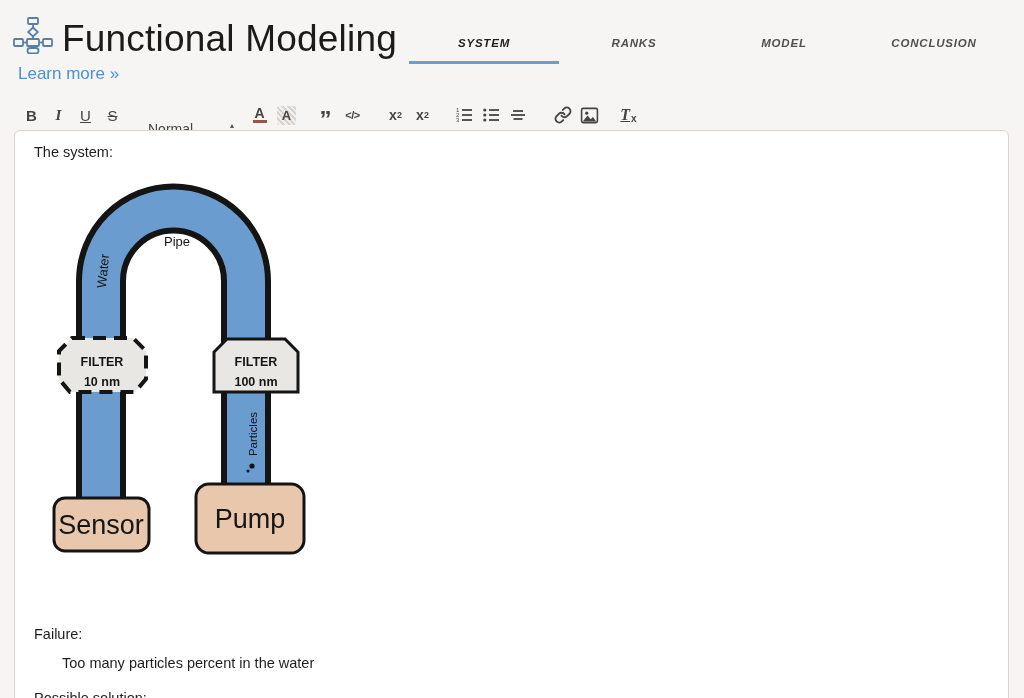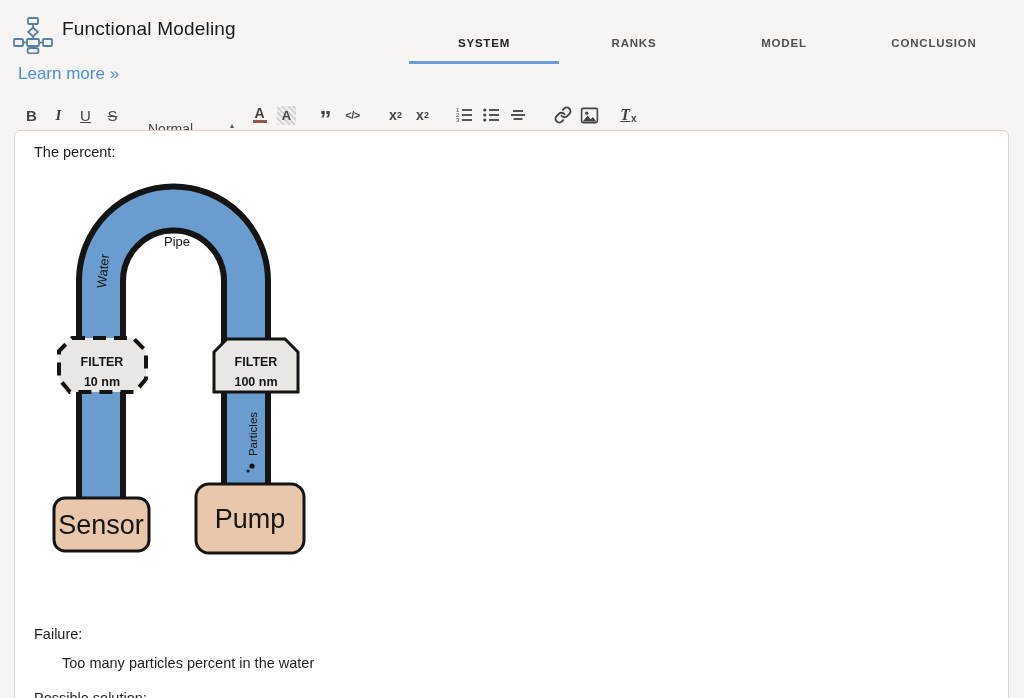--- a/index.html
+++ b/index.html
@@ -8,33 +8,33 @@
     position:relative;
     background:#f6f5f4;
     font-family:"Liberation Sans", sans-serif;
     color:#222;
   }
 
   
   .app-icon { position:absolute; left:13px; top:17px; width:40px; height:37px; }
   .page-title {
     position:absolute; left:62px; top:18px;
-    font-size:19px; font-weight:400; color:#1b1b1b; letter-spacing:0.2px;
+    font-size:37px; font-weight:400; color:#1b1b1b; letter-spacing:0.2px;
   }
   .learn-more {
     position:absolute; left:18px; top:64px;
     font-size:17px; color:#4a90d9; text-decoration:none; cursor:pointer;
   }
 
   
   .tabs { position:absolute; left:409px; top:0; width:600px; height:64px; display:flex; }
   .tab {
     flex:1; position:relative; display:flex; align-items:center; justify-content:center;
     padding-top:22px; cursor:pointer;
-    font-size:11.5px; font-weight:700; letter-spacing:0.8px; color:#4f4f4f;
+    font-size:11.5px; font-weight:700; letter-spacing:0.8px; color:#4f4f4f;font-style:italic;
   }
   .tab.active { color:#1f1f1f; }
   .tab.active::after {
     content:""; position:absolute; left:0; right:0; bottom:0; height:3px;
     background:#6d9bd3;
   }
 
   
   .toolbar {
     position:absolute; left:14px; top:101px; height:28px;
@@ -220,21 +220,21 @@
     </svg>
   </button>
 
   <button class="tb tb-clean ml12">
     <span style="text-decoration:underline;">T</span>
     <span class="x">x</span>
   </button>
 </div>
 
 <div class="editor">
-  <p class="p-intro">The percent:</p>
+  <p class="p-intro">The system:</p>
 
   <svg class="diagram" width="320" height="395" viewBox="0 0 320 395">
 
     <path d="M70 345 L70 105 A72.5 72.5 0 0 1 215 105 L215 335" fill="none" stroke-width="50" stroke="#141414"></path>
     <path d="M70 345 L70 105 A72.5 72.5 0 0 1 215 105 L215 335" fill="none" stroke-width="38" stroke="#6b9ccf"></path>
 
     <text class="dg-small" x="146" y="70" text-anchor="middle">Pipe</text>
     <text class="dg-small" x="72" y="95" text-anchor="middle" dominant-baseline="central" transform="rotate(-84 72 95)">Water</text>
 
     <text class="dg-particles" x="222" y="258" text-anchor="middle" dominant-baseline="central" transform="rotate(-90 222 258)">Particles</text>

